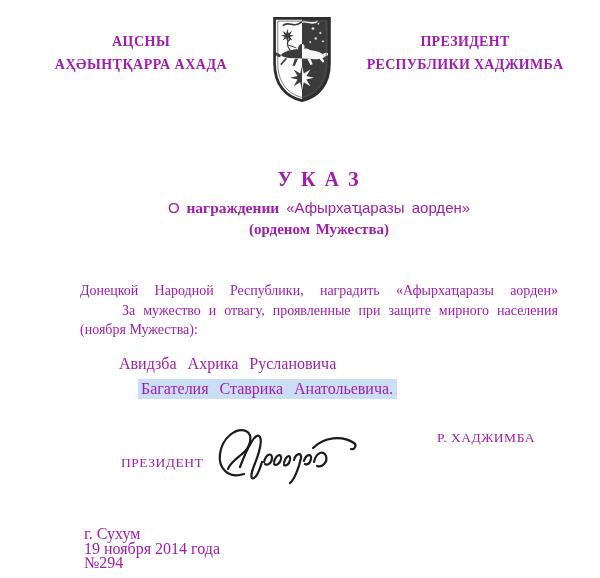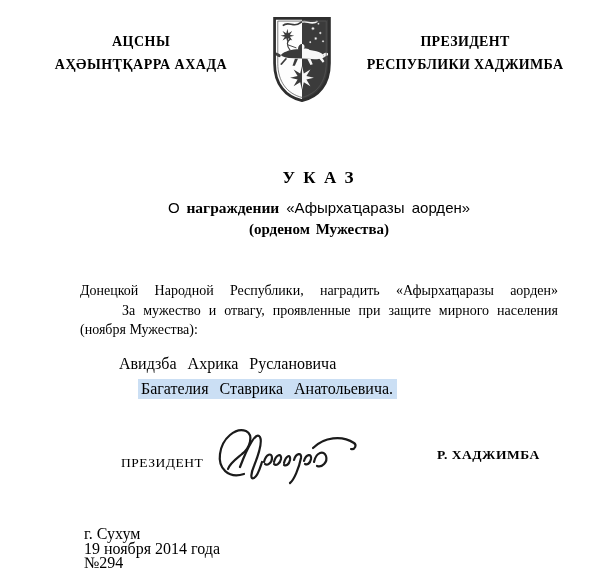--- a/index.html
+++ b/index.html
@@ -1,37 +1,37 @@
 <!DOCTYPE html>
 <html><head>
 <meta charset="utf-8">
 <style>
   * { margin:0; padding:0; box-sizing:border-box; }
   html,body { background:#ffffff; }
   .page {
     position:relative; width:600px; height:578px; background:#ffffff;
-    font-family:"Liberation Serif","DejaVu Serif",serif; color:#000000;
+    font-family:"Liberation Serif","DejaVu Serif",serif; color:#a21caf;
     overflow:hidden;
   }
   
   .hdr-left {
     position:absolute; left:50px; top:30px; width:182px;
     text-align:center; font-weight:bold; font-size:14px;
     line-height:23px; letter-spacing:0.5px;
   }
   .hdr-right {
     position:absolute; left:361px; top:30px; width:208px;
     text-align:center; font-weight:bold; font-size:14px;
     line-height:23px; letter-spacing:0.3px;
   }
   .emblem { position:absolute; left:270px; top:14px; width:64px; height:91px; }
   
   .title {
     position:absolute; left:80px; top:168px; width:478px;
-    text-align:center; font-weight:bold; font-size:17px; letter-spacing:2px;
+    text-align:center; font-weight:bold; font-size:20px; letter-spacing:2px;
   }
   .subject1 {
     position:absolute; left:80px; top:199px; width:478px;
     text-align:center; font-size:15.5px; word-spacing:3px;
   }
   .subject1 .sans { font-family:"Liberation Sans","DejaVu Sans",sans-serif; font-size:15px; }
   .subject1 .b { font-weight:bold; }
   .subject2 {
     position:absolute; left:80px; top:221px; width:478px;
     text-align:center; font-weight:bold; font-size:15px; word-spacing:2px;
@@ -43,21 +43,21 @@
   }
   .bline { width:478px; }
   .bline.just { text-align:justify; text-align-last:justify; }
   .bline.indent { text-indent:42px; }
   
   .name1 { position:absolute; left:119px; top:355px; font-size:16px; word-spacing:7px; }
   .name2 { position:absolute; left:92px;  top:380px; font-size:16px; word-spacing:7px;margin-left:46px; }
   .hl { background:#cbdff4; padding:1px 4px 2px 3px; }
   
   .sig-label { position:absolute; left:121px; top:455px; font-size:13.5px; letter-spacing:0.5px; }
-  .sig-name  { position:absolute; left:437px; top:447px; font-size:13.5px; letter-spacing:0.5px;font-weight:bold; }
+  .sig-name  { position:absolute; left:437px; top:430px; font-size:13.5px; letter-spacing:0.5px; }
   .sig-svg   { position:absolute; left:210px; top:422px; width:152px; height:68px; }
   
   .footer {
     position:absolute; left:84px; top:527px;
     font-size:16px; line-height:14.7px;
   }
 </style>
 </head>
 <body>
 

